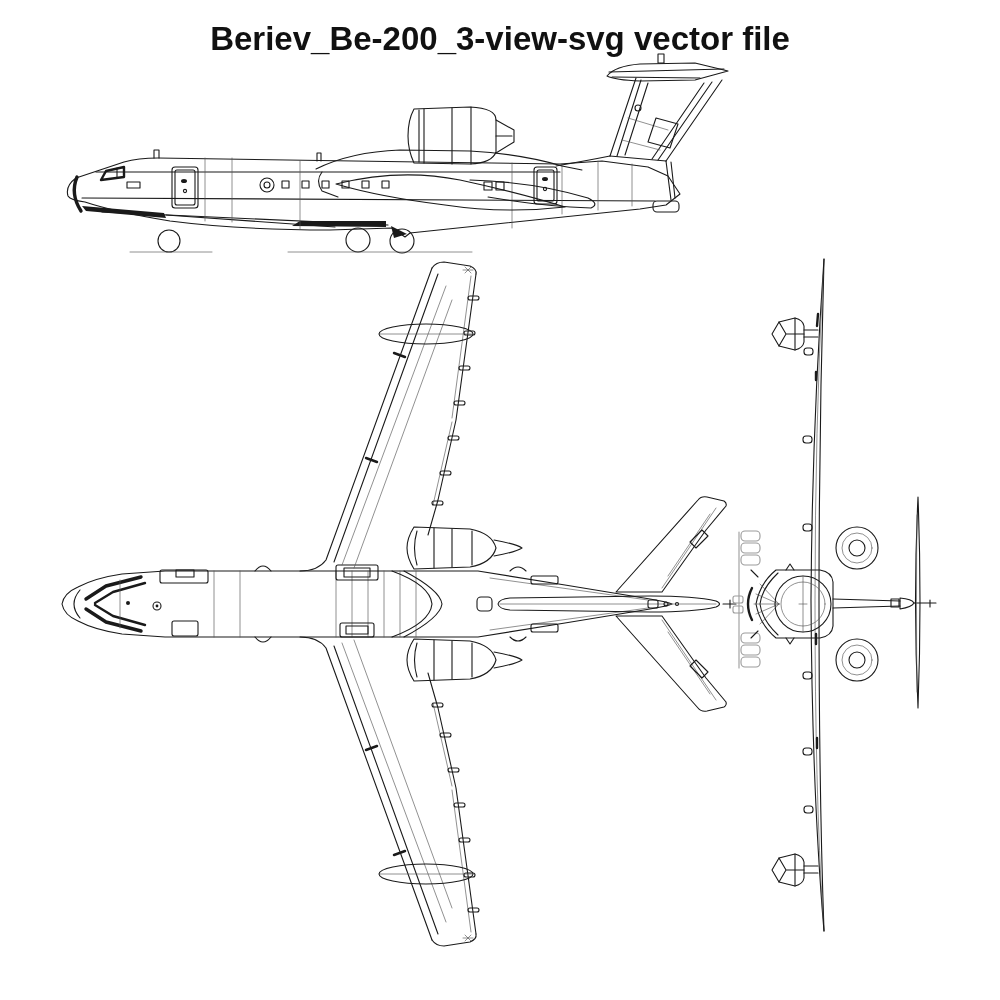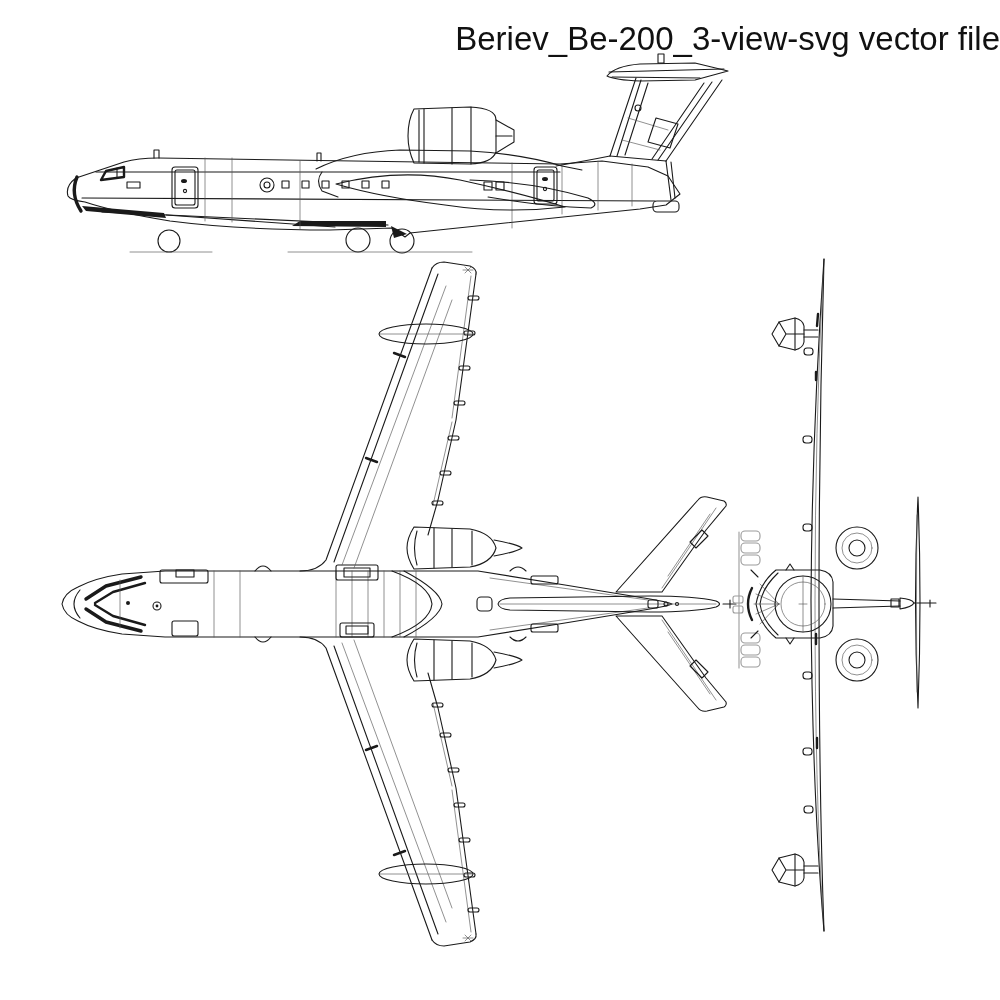--- a/index.html
+++ b/index.html
@@ -1,19 +1,19 @@
 <!DOCTYPE html>
 <html style="--background: #ffffff; --title-text: #111111; --line: #1a1a1a; --line-light: #555555; --line-faint: #9b9b9b;"><head>
 <meta charset="utf-8">
 <style>
   html,body{margin:0;padding:0;background:#fff;}
   .canvas{position:relative;width:1000px;height:1000px;background:var(--background,#ffffff);
           font-family:"Liberation Sans",sans-serif;overflow:hidden;}
-  .title{position:absolute;top:20px;left:0;width:100%;text-align:right;
-         font-size:33px;font-weight:400;letter-spacing:0;color:var(--title-text,#111111);}
+  .title{position:absolute;top:20px;left:0;width:100%;text-align:center;
+         font-size:33px;font-weight:700;letter-spacing:0;color:var(--title-text,#111111);}
   #drawing{position:absolute;left:0;top:0;}
   #drawing *{stroke:var(--line,#1a1a1a);fill:none;stroke-width:1.1;
              stroke-linecap:round;stroke-linejoin:round;}
   #drawing .thick{stroke-width:2.4;}
   #drawing .heavy{stroke-width:3.4;}
   #drawing .thin{stroke-width:0.65;stroke:var(--line-light,#555555);}
   #drawing .fill{fill:var(--line,#1a1a1a);stroke:none;}
   #drawing .gray{stroke:var(--line-faint,#9b9b9b);}
 </style>
 </head>

